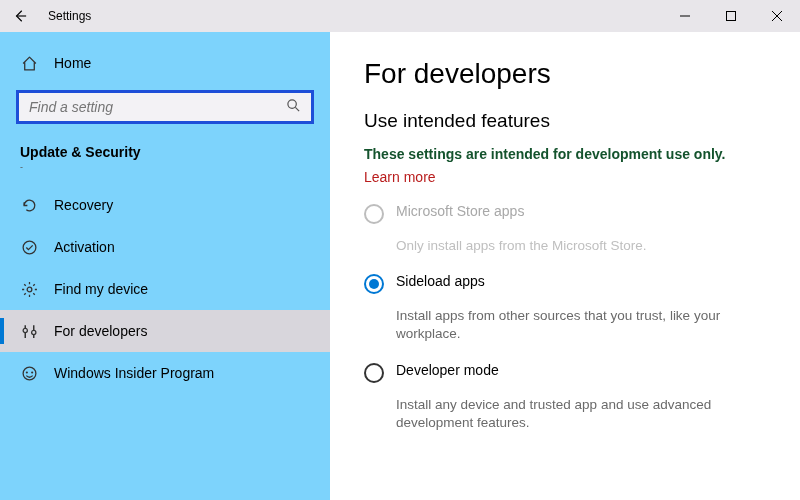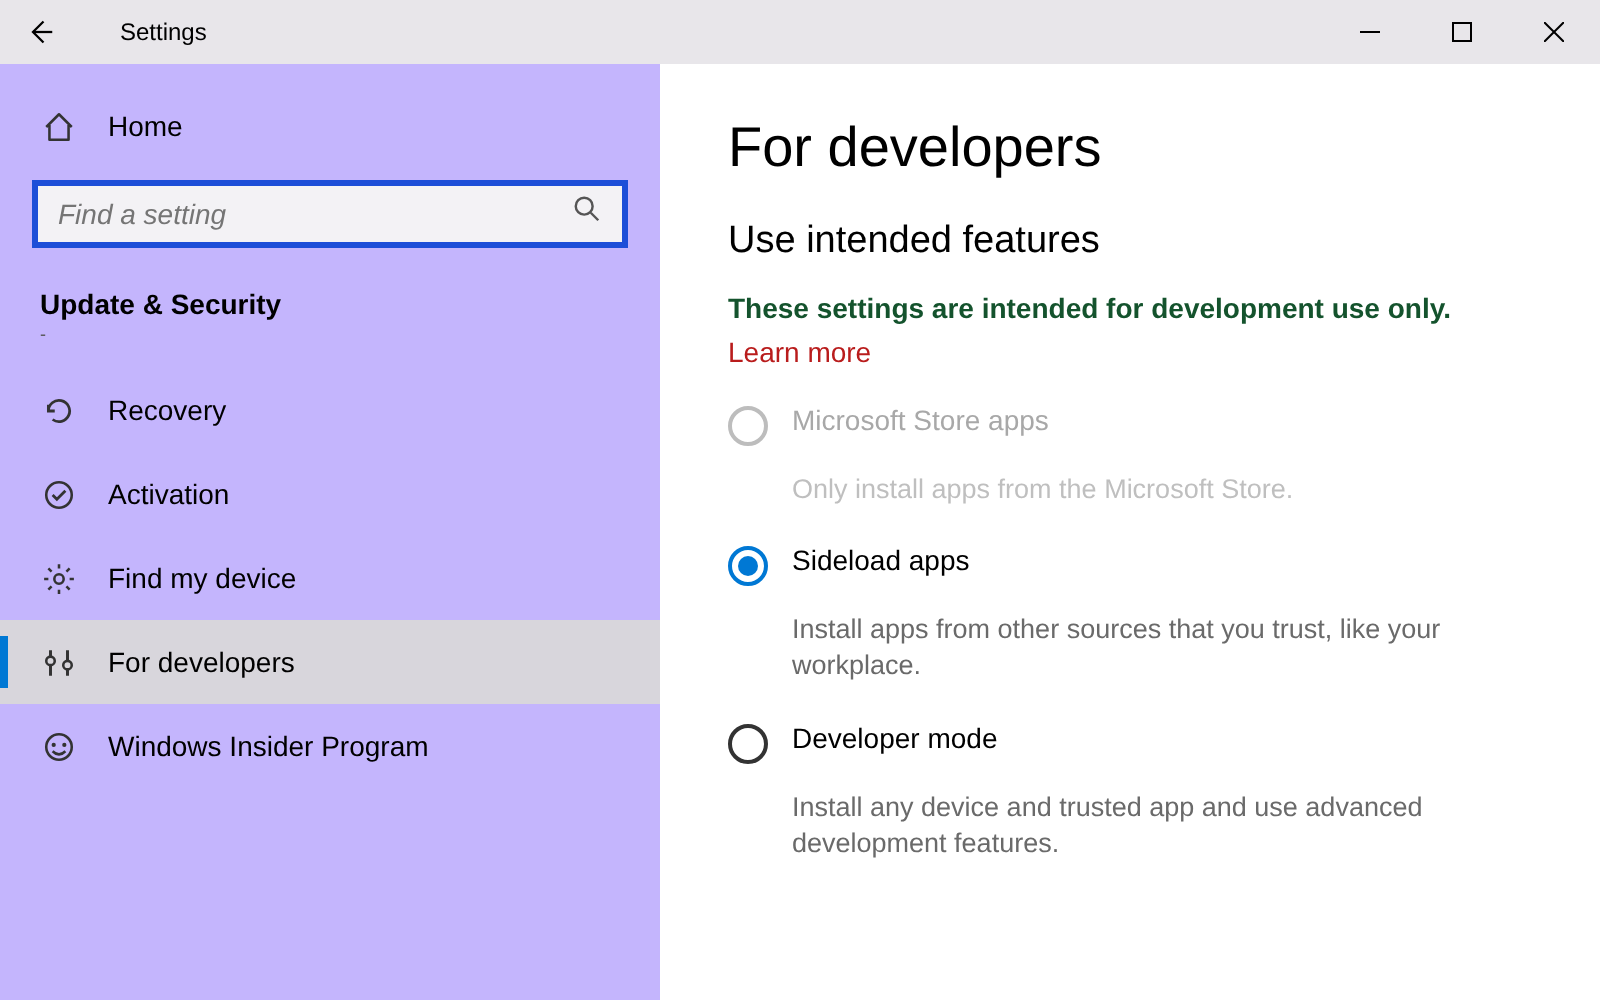--- a/index.html
+++ b/index.html
@@ -1,25 +1,25 @@
 <!DOCTYPE html>
 <html><head>
   <meta charset="utf-8">
   <style>
     * { margin: 0; padding: 0; box-sizing: border-box; font-family: "Segoe UI", sans-serif; }
     body { width: 800px; height: 500px; overflow: hidden; background: #fff; }
     .window { display: flex; flex-direction: column; height: 100%; }
     .titlebar { height: 32px; display: flex; align-items: center; background: #e8e6ea; }
-    .titlebar-left { display: flex; align-items: center; padding-left: 8px; gap: 28px; }
+    .titlebar-left { display: flex; align-items: center; padding-left: 8px; gap: 16px; }
     .back-btn { width: 24px; height: 24px; display: flex; align-items: center; justify-content: center; cursor: pointer; }
     .title-text { font-size: 12px; color: #000; }
     .titlebar-right { margin-left: auto; display: flex; }
     .win-ctrl { width: 46px; height: 32px; display: flex; align-items: center; justify-content: center; cursor: pointer; }
     .body { flex: 1; display: flex; overflow: hidden; }
-    .sidebar { width: 330px; background: #c4b5fd; display: flex; flex-direction: column; padding-top: 12px; position: relative; }
+    .sidebar { width: 330px; background: #7dd3fc; display: flex; flex-direction: column; padding-top: 12px; position: relative; }
     .home-row { display: flex; align-items: center; gap: 16px; padding: 10px 20px; cursor: pointer; }
     .home-row span { font-size: 14px; }
     .search-wrap { padding: 8px 16px 16px 16px; }
     .search-box { width: 100%; height: 34px; border: 3px solid #1d4ed8; background: #f3f2f5; display: flex; align-items: center; padding: 0 10px; }
     .search-input { flex: 1; border: none; background: transparent; font-size: 14px; outline: none; color: #555; font-style: italic; }
     .category { padding: 4px 20px 2px; font-size: 14px; font-weight: 600; }
     .sub { padding: 0 20px 12px; font-size: 9px; color: #555; }
     .nav-list { display: flex; flex-direction: column; }
     .nav-item { display: flex; align-items: center; gap: 16px; padding: 12px 20px; cursor: pointer; font-size: 14px; position: relative; }
     .nav-item.active { background: #d8d6dc; }

